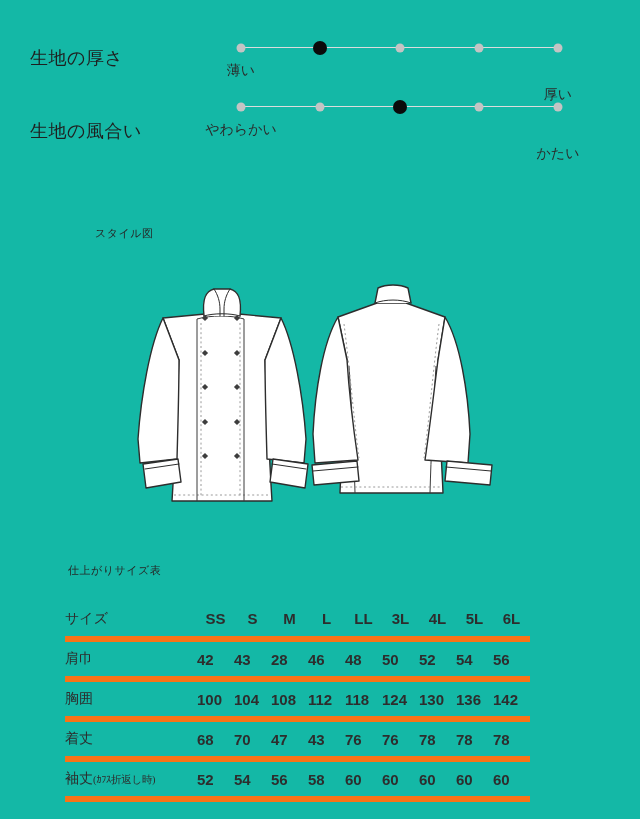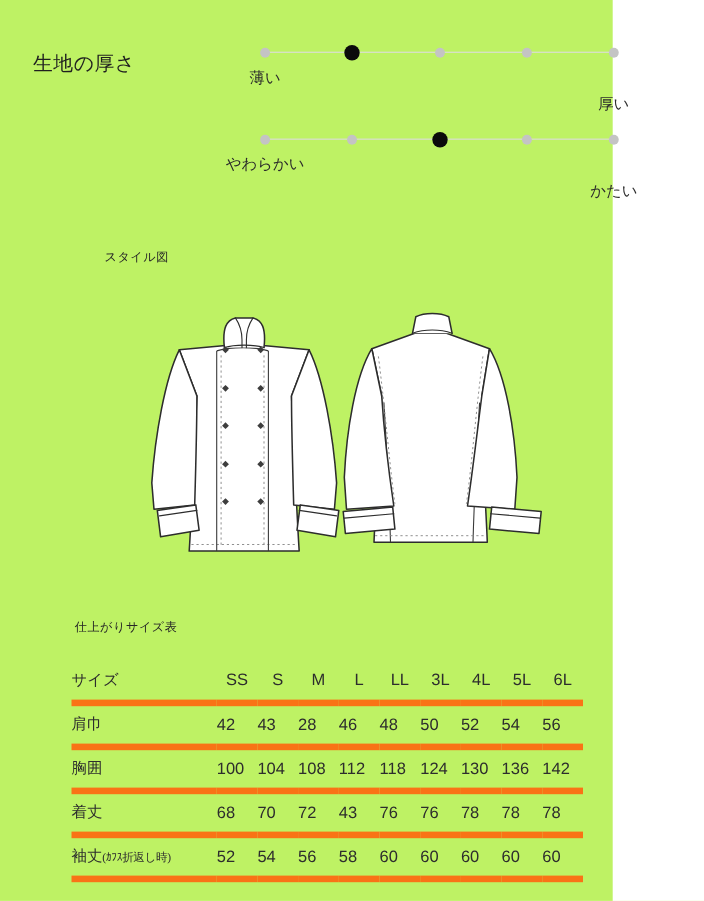--- a/index.html
+++ b/index.html
@@ -1,29 +1,29 @@
 <!DOCTYPE html>
 <html><head>
 <meta charset="utf-8">
 <style>
   html,body{margin:0;padding:0;}
   body{
     width:640px;height:819px;background:#ffffff;
     font-family:"Liberation Sans","DejaVu Sans",sans-serif;
     color:#2b2b2b;position:relative;overflow:hidden;
   }
-  .page{position:relative;width:557px;height:819px;background:#bef264;}
+  .page{position:relative;width:640px;height:819px;background:#14b8a6;}
 
   
   .scale-title{position:absolute;left:30px;font-size:18px;color:#1f1f1f;letter-spacing:.5px;white-space:nowrap;}
   #scale-title-0{top:46px;}
   #scale-title-1{top:119px;}
   .scale-track{position:absolute;left:241px;width:317px;height:14px;}
   #scale-track-0{top:41px;}
-  #scale-track-1{top:120px;}
+  #scale-track-1{top:100px;}
   .track-line{position:absolute;left:0;right:0;top:6px;height:1px;background:#dcdcdc;}
   .dot{position:absolute;top:7px;width:9px;height:9px;border-radius:50%;
        background:#c4c4c4;transform:translate(-50%,-50%);}
   .dot.active{width:14px;height:14px;background:#0b0b0b;}
   .end-label{position:absolute;top:21px;font-size:14px;color:#2b2b2b;
              transform:translateX(-50%);white-space:nowrap;}
   .end-label.left{left:0;text-align:right;}
   .end-label.right{left:100%;margin-top:24px;}
 
   
@@ -41,40 +41,41 @@
   .seam{fill:none;stroke:#3a3a3a;stroke-width:1;}
   .stitch{fill:none;stroke:#8f8f8f;stroke-width:.9;stroke-dasharray:2 2.6;}
   .btn{fill:#3d3d3d;}
 
   
   .size-table{position:absolute;left:65px;top:601px;width:465px;border-collapse:collapse;table-layout:fixed;}
   .size-table th,.size-table td{border:none;border-bottom:6px solid #f97316;
      font-weight:normal;color:#2d2d2d;padding:0;height:34px;vertical-align:middle;}
   .size-table thead th{height:35px;}
   .size-table th.lbl{text-align:left;font-size:14px;width:132px;white-space:nowrap;}
-  .size-table th.num,.size-table td.num{font-size:15px;width:37px;}
+  .size-table th.num,.size-table td.num{font-size:15px;width:37px;font-weight:bold;}
   .size-table .note{font-size:10.5px;letter-spacing:-.3px;font-family:Liberation Serif, serif;}
 </style>
 </head>
 <body>
 
 <div class="page">
 
   <div class="scale-title" id="scale-title-0">生地の厚さ</div>
   <div class="scale-track" id="scale-track-0">
     <div class="track-line"></div>
     <span class="end-label left">薄い</span>
     <span class="end-label right">厚い</span>
   <span class="dot" style="left: 0%;"></span>
       <span class="dot active" style="left: 25%;"></span>
       <span class="dot" style="left: 50%;"></span>
       <span class="dot" style="left: 75%;"></span>
       <span class="dot" style="left: 100%;"></span>
     </div>
 
+  <div class="scale-title" id="scale-title-1">生地の風合い</div>
   <div class="scale-track" id="scale-track-1">
     <div class="track-line"></div>
     <span class="end-label left">やわらかい</span>
     <span class="end-label right">かたい</span>
   <span class="dot" style="left: 0%;"></span>
       <span class="dot" style="left: 25%;"></span>
       <span class="dot active" style="left: 50%;"></span>
       <span class="dot" style="left: 75%;"></span>
       <span class="dot" style="left: 100%;"></span>
     </div>
@@ -185,21 +186,21 @@
           <td class="num">118</td>
           <td class="num">124</td>
           <td class="num">130</td>
           <td class="num">136</td>
           <td class="num">142</td>
         </tr>
         <tr>
           <th class="lbl">着丈</th>
           <td class="num">68</td>
           <td class="num">70</td>
-          <td class="num">72</td>
+          <td class="num">47</td>
           <td class="num">43</td>
           <td class="num">76</td>
           <td class="num">76</td>
           <td class="num">78</td>
           <td class="num">78</td>
           <td class="num">78</td>
         </tr>
         <tr>
           <th class="lbl">袖丈<span class="note">(ｶﾌｽ折返し時)</span></th>
           <td class="num">52</td>

